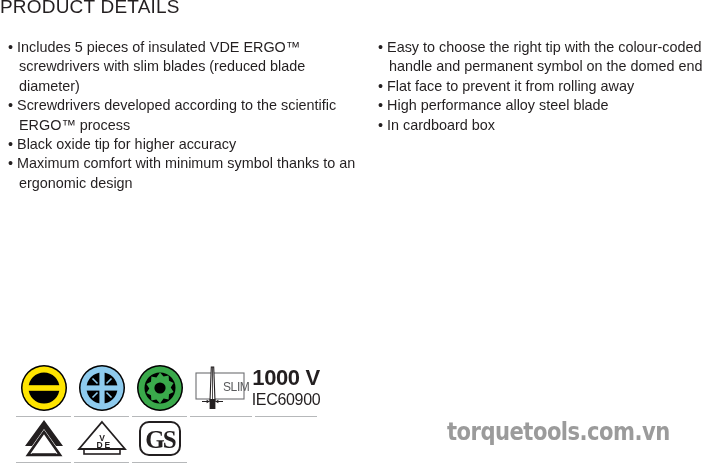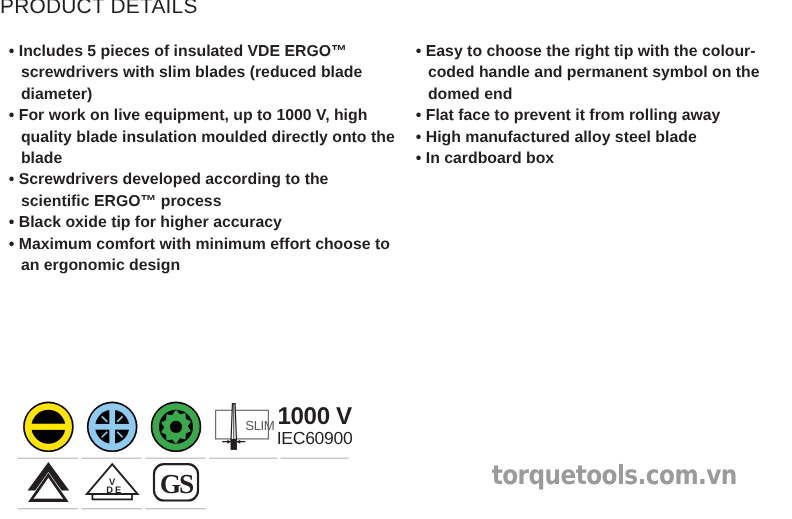--- a/index.html
+++ b/index.html
@@ -48,21 +48,20 @@
     padding: 0;
     list-style: none;
   }
   .bullet-list li {
     font-size: 14.4px;
     line-height: 19.4px;
     color: #231f20;
     margin: 0 0 0 0;
     padding: 0 0 0 11px;
     text-indent: -11px;
-    font-weight: bold;
   }
   .bullet-list li::before {
     content: "\2022\00a0";
   }
 
   
   .icon-grid {
     position: absolute;
     left: 16px;
     top: 362px;
@@ -114,32 +113,31 @@
 </head>
 <body>
 
 <div class="page-title">PRODUCT DETAILS</div>
 
 <div class="columns">
 
   <div class="col col-left">
     <ul class="bullet-list">
       <li>Includes 5 pieces of insulated VDE ERGO™ screwdrivers with slim blades (reduced blade diameter)</li>
-      <li>For work on live equipment, up to 1000 V, high quality blade insulation moulded directly onto the blade</li>
       <li>Screwdrivers developed according to the scientific ERGO™ process</li>
       <li>Black oxide tip for higher accuracy</li>
-      <li>Maximum comfort with minimum effort choose to an ergonomic design</li>
+      <li>Maximum comfort with minimum symbol thanks to an ergonomic design</li>
     </ul>
   </div>
 
   <div class="col col-right">
     <ul class="bullet-list">
       <li>Easy to choose the right tip with the colour-coded handle and permanent symbol on the domed end</li>
       <li>Flat face to prevent it from rolling away</li>
-      <li>High manufactured alloy steel blade</li>
+      <li>High performance alloy steel blade</li>
       <li>In cardboard box</li>
     </ul>
   </div>
 
 </div>
 
 <div class="icon-grid">
 
   <div class="icon-row">
 

